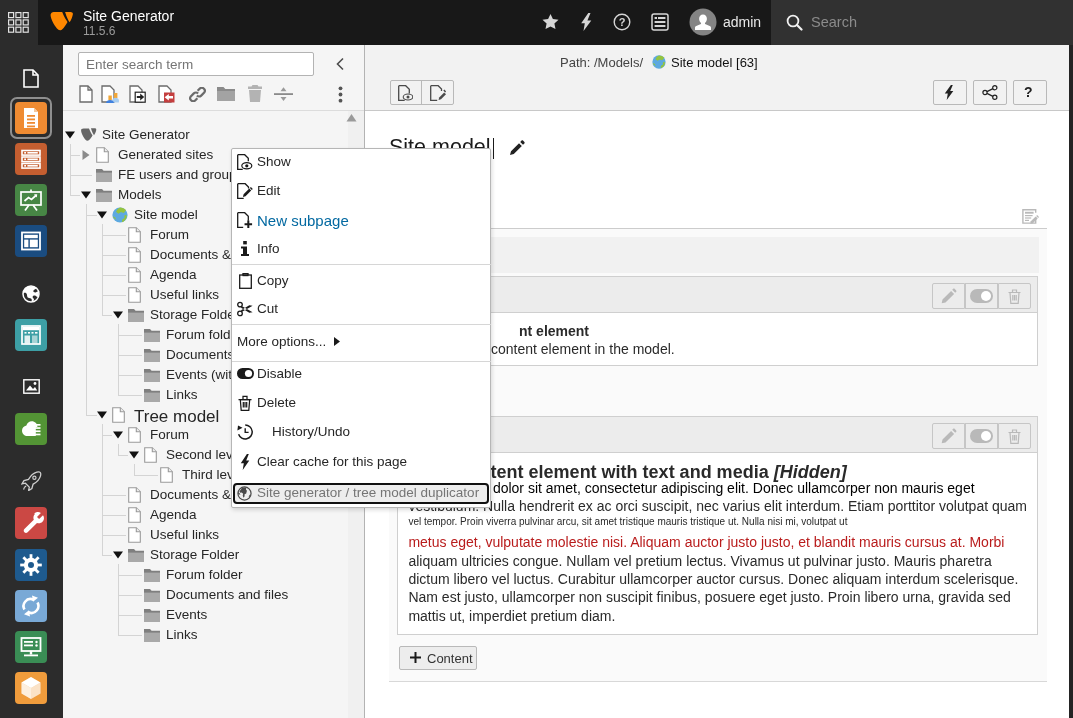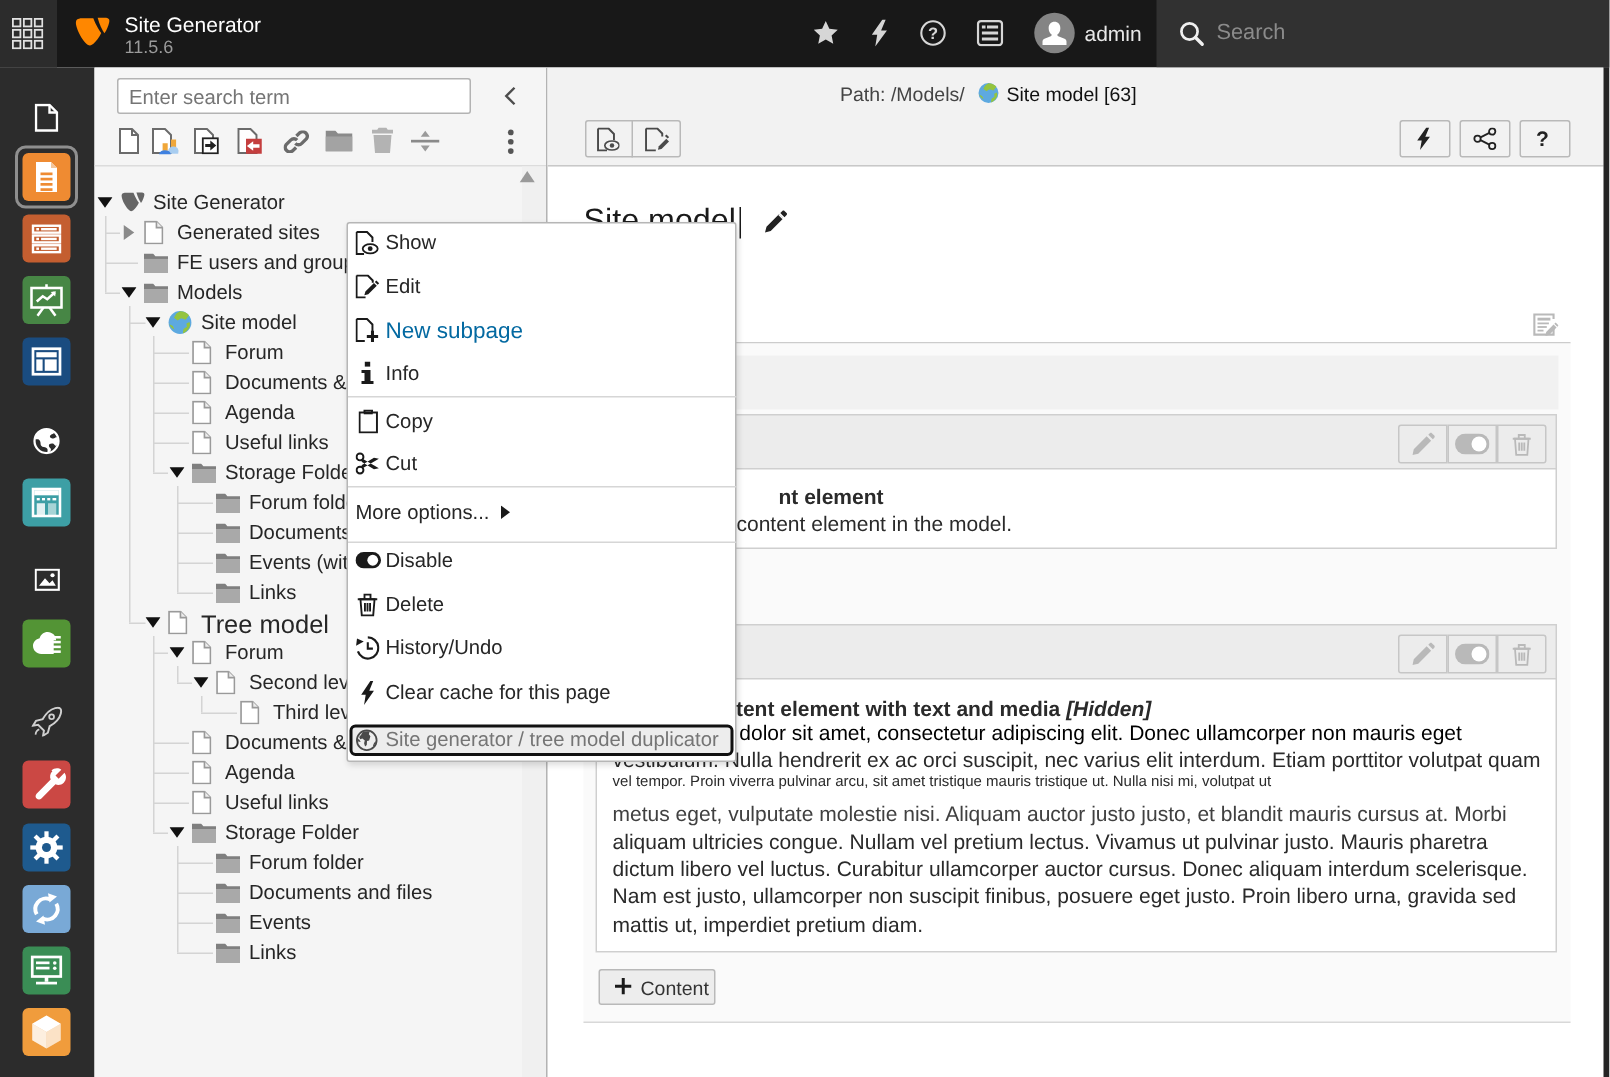--- a/index.html
+++ b/index.html
@@ -511,25 +511,25 @@
     <circle cx="16" cy="7" r="5" fill="#fff"></circle>
   </svg>
 <svg class="abs" style="left:1008.1px;top:428px" width="13" height="16" viewBox="0 0 13 16">
     <g fill="none" stroke="#b9b9b9" stroke-width="1.2">
       <path d="M2 4.5h9l-.8 10.8H2.8z"></path>
       <path d="M.5 4.5h12M4.5 4.2V2h4v2.2M4.8 7v5.5M6.5 7v5.5M8.2 7v5.5"></path>
     </g>
   </svg>
 <div class="txt" style="left:519px;top:321.6px;font-size:14px;line-height:18.3px;font-weight:bold;color:#2a2a2a" id="e1b">nt element</div>
 <div class="txt" style="left:491px;top:339.7px;font-size:14px;line-height:18.3px;color:#2a2a2a" id="e1t">content element in the model.</div>
-<div class="txt" style="left:490.6px;top:463.2px;font-size:14px;line-height:18.3px;font-weight:bold;color:#2a2a2a" id="e2b">tent element with text and media <i>[Hidden]</i></div>
+<div class="txt" style="left:490.6px;top:463.2px;font-size:18px;line-height:18.3px;font-weight:bold;color:#2a2a2a" id="e2b">tent element with text and media <i>[Hidden]</i></div>
 <div class="txt" style="left:492.9px;top:479.5px;font-size:14px;color:#000000">dolor sit amet, consectetur adipiscing elit. Donec ullamcorper non mauris eget</div>
 <div class="txt" style="left:408.4px;top:497.8px;font-size:14px;color:#2a2a2a">vestibulum. Nulla hendrerit ex ac orci suscipit, nec varius elit interdum. Etiam porttitor volutpat quam</div>
 <div class="txt" style="left:408.4px;top:516.1px;font-size:10px;color:#2a2a2a">vel tempor. Proin viverra pulvinar arcu, sit amet tristique mauris tristique ut. Nulla nisi mi, volutpat ut</div>
-<div class="txt" style="left:408.4px;top:534.4px;font-size:14px;color:#404040">metus eget, vulputate molestie nisi. Aliquam auctor justo justo, et blandit mauris cursus at. Morbi</div>
+<div class="txt" style="left:408.4px;top:534.4px;font-size:14px;color:#b91c1c">metus eget, vulputate molestie nisi. Aliquam auctor justo justo, et blandit mauris cursus at. Morbi</div>
 <div class="txt" style="left:408.4px;top:552.7px;font-size:14px;color:#2a2a2a">aliquam ultricies congue. Nullam vel pretium lectus. Vivamus ut pulvinar justo. Mauris pharetra</div>
 <div class="txt" style="left:408.4px;top:571.0px;font-size:14px;color:#2a2a2a">dictum libero vel luctus. Curabitur ullamcorper auctor cursus. Donec aliquam interdum scelerisque.</div>
 <div class="txt" style="left:408.4px;top:589.3px;font-size:14px;color:#2a2a2a">Nam est justo, ullamcorper non suscipit finibus, posuere eget justo. Proin libero urna, gravida sed</div>
 <div class="txt" style="left:408.4px;top:607.6px;font-size:14px;color:#2a2a2a">mattis ut, imperdiet pretium diam.</div>
 <div class="abs" style="left:399px;top:646px;width:78px;height:23.5px;background:#ededed;border:1px solid #b9b9b9;border-radius:2px"></div>
 <svg class="abs" style="left:410px;top:652px" width="11" height="11" viewBox="0 0 11 11">
     <path d="M4.5 0h2v4.5H11v2H6.5V11h-2V6.5H0v-2h4.5z" fill="#1a1a1a"></path>
   </svg>
 <div class="txt" style="left:427px;top:651px;font-size:13px;color:#333">Content</div>
 <div class="abs" style="left:1069px;top:45px;width:4px;height:673px;background:#242424"></div>
@@ -589,21 +589,21 @@
       <path d="M2.3 4.5h9.4l-.9 10.8H3.2z"></path>
       <path d="M.5 4.5h13M5 4.2V1.4h4v2.8M5.3 7v5.6M7 7v5.6M8.7 7v5.6"></path>
     </g>
   </svg>
 <div class="txt" style="left:257px;top:395px;font-size:13.5px;color:#262626">Delete</div>
 <svg class="abs" style="left:237px;top:424.4px" width="16" height="16" viewBox="0 0 16 16">
     <path d="M8.2 1a7 7 0 1 1-6.6 9.3" fill="none" stroke="#1a1a1a" stroke-width="1.5"></path>
     <path d="M.4 6.5L1 1.6l4.5 2.1z" fill="#1a1a1a"></path>
     <path d="M8.2 4.2v4.2h3.4" fill="none" stroke="#1a1a1a" stroke-width="1.4"></path>
   </svg>
-<div class="txt" style="left:257px;top:424.4px;font-size:13.5px;color:#262626">History/Undo</div>
+<div class="txt" style="left:272px;top:424.4px;font-size:13.5px;color:#262626">History/Undo</div>
 <svg class="abs" style="left:240px;top:453.6px" width="11" height="16" viewBox="0 0 11 16">
     <path fill="#1a1a1a" d="M6.9 0L.8 9.2h3L2.7 16l6.6-9.5H6.2L8.8 0z"></path>
   </svg>
 <div class="txt" style="left:257px;top:453.6px;font-size:13.5px;color:#262626">Clear cache for this page</div>
 <div class="abs" style="left:233px;top:482.5px;width:256px;height:21.5px;background:#ededed;border:2px solid #111;border-radius:4px"></div>
 <svg class="abs" style="left:237px;top:485.5px" width="15" height="15" viewBox="0 0 16 16">
     <circle cx="8" cy="8" r="7" fill="none" stroke="#4a4a4a" stroke-width="1.3"></circle>
     <path fill="#4a4a4a" d="M5.2 2.2c1.6-.7 3.3-.8 4.8-.3l-.5 1.9 1.1 1.3-.9 3.1-1.5.4-.2 2.7-1.2 1.1-.7-2.3.5-1.9-1.7-1.4-1.5.5-.8-1.7 1.4-1.6z"></path>
     <path fill="#4a4a4a" d="M1.3 6.7l1.5 1 .9 1.5-1.9-.4-1-1.3z"></path>
     <path fill="#4a4a4a" d="M12.9 12.2c.9-1 1.5-2.2 1.7-3.5l-1.3 1-.9 2z"></path>

